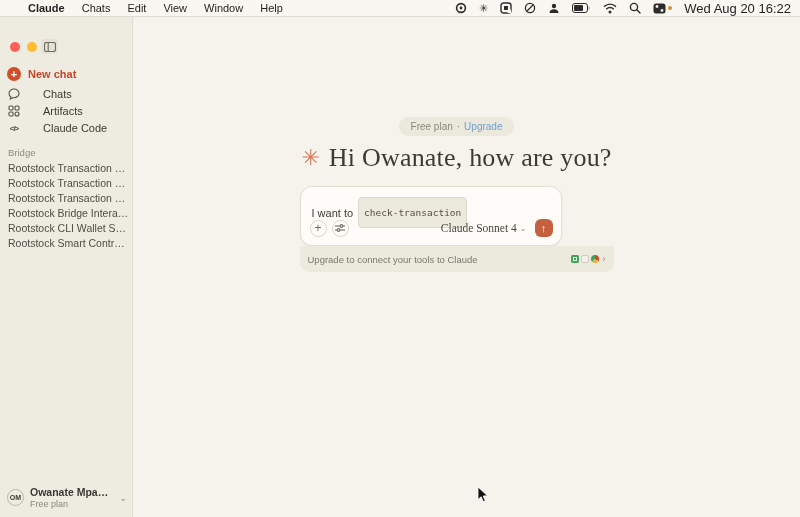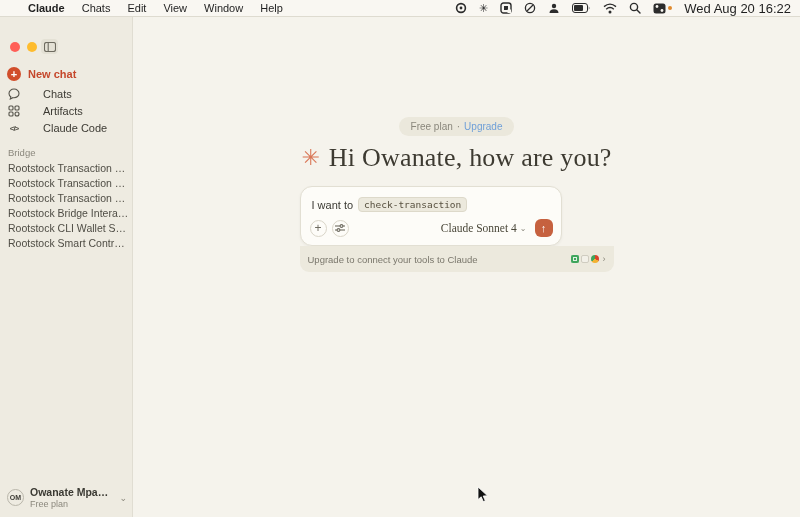--- a/index.html
+++ b/index.html
@@ -65,21 +65,21 @@
   .greeting { position:absolute; top:126px; left:50%; transform:translateX(-50%);
               display:flex; align-items:center; gap:9px; white-space:nowrap; }
   .greeting .burst { color:#d97757; font-size:22px; line-height:1; }
   .greeting .text { font-family:"Liberation Serif", serif; font-size:26px; color:#3d3a31; letter-spacing:0.2px; }
 
   .composer { position:absolute; top:169px; left:0; width:262px; height:60px; background:#fdfcf8;
               border:1px solid #e2dfd3; border-radius:12px; box-shadow:0 1px 3px rgba(0,0,0,0.05);text-decoration:underline; }
   .composer-text { position:absolute; top:10px; left:11px; display:flex; align-items:center; gap:5px;
                    font-size:11px; color:#3b3a33; }
   .code-pill { font-family:"DejaVu Sans Mono", monospace; font-size:9.5px; color:#57503f;
-               background:#ece9dd; border:1px solid #ddd9ca; border-radius:4px; padding:1px 5px; }
+               background:#ece9dd; border:1px solid #ddd9ca; border-radius:4px; padding:9px 5px; }
   .composer-controls { position:absolute; bottom:8px; left:9px; right:8px; display:flex; align-items:center; }
   .round-btn { width:17px; height:17px; border-radius:50%; border:1px solid #d9d5c8; background:#fdfcf8;
                display:flex; align-items:center; justify-content:center; color:#6e6b60; margin-right:5px; }
   .round-btn.plus { font-size:12px; line-height:1; }
   .spacer { flex:1; }
   .model-select { display:flex; align-items:center; gap:3px; font-family:"Liberation Serif", serif;
                   font-size:11.5px; color:#4a4739; margin-right:8px; }
   .model-select .chev { font-size:8px; color:#8b887d; }
   .send-btn { width:18px; height:18px; border-radius:6px; background:#c6613f; color:#fff;
               display:flex; align-items:center; justify-content:center; font-size:11px; line-height:1; }

